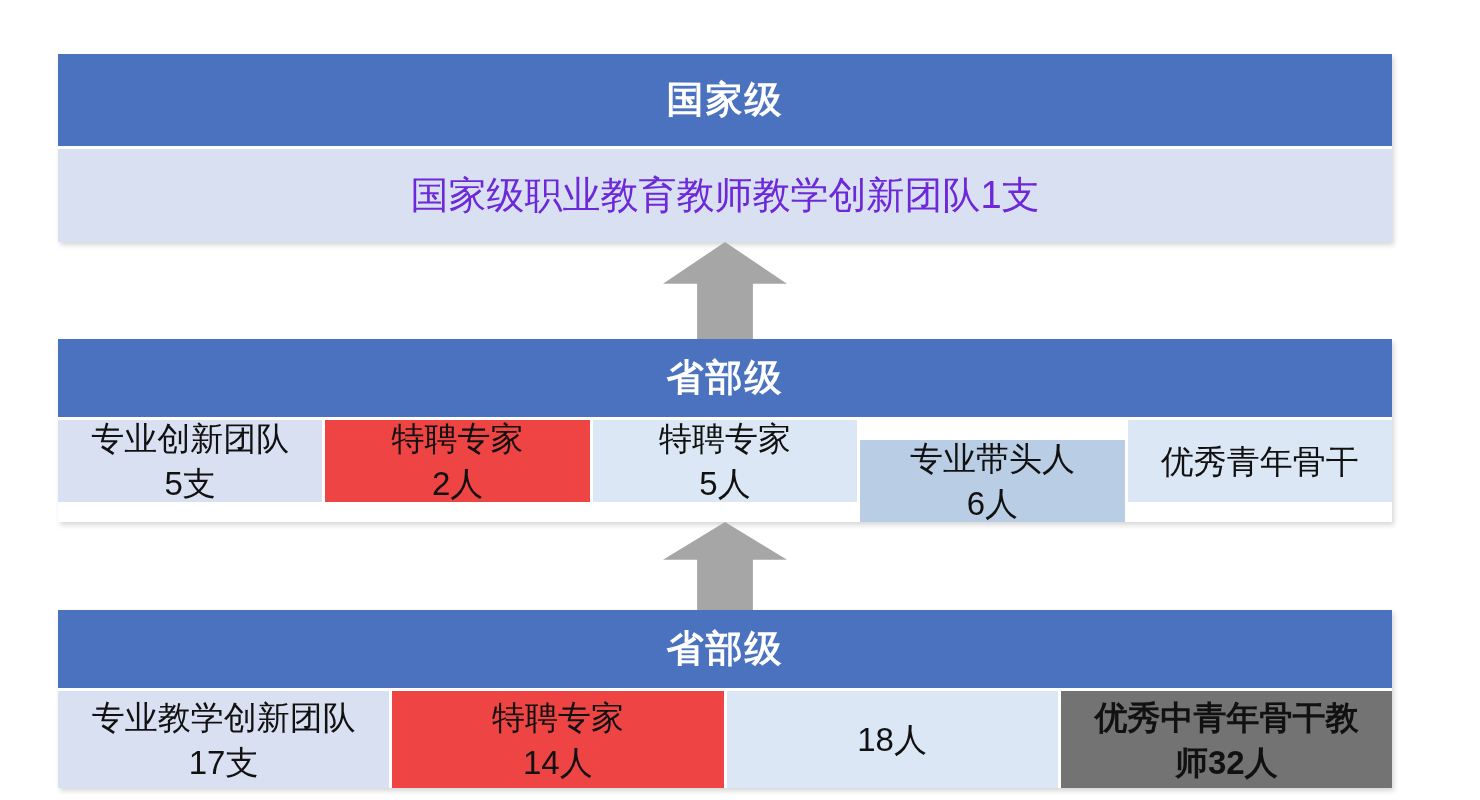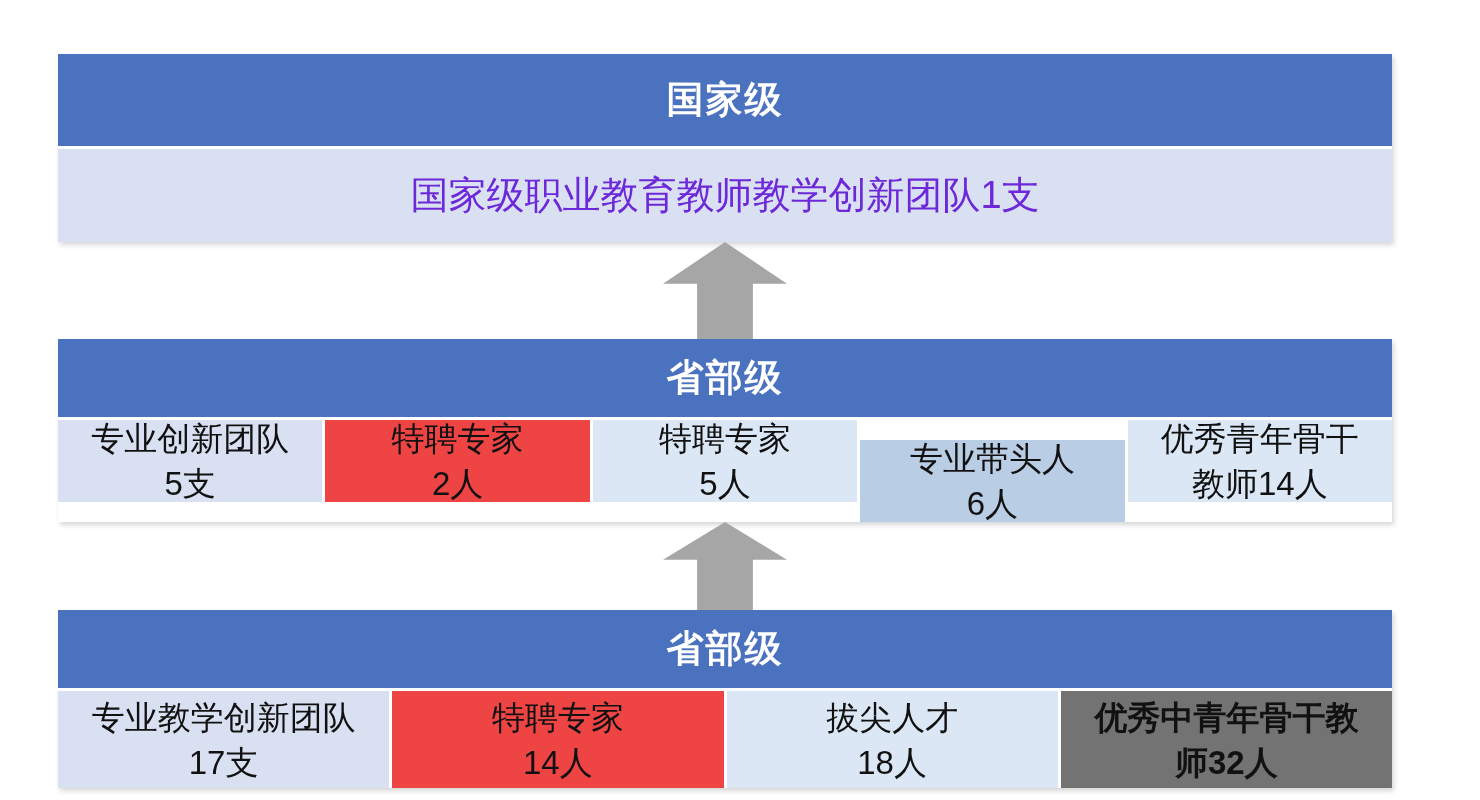--- a/index.html
+++ b/index.html
@@ -116,21 +116,20 @@
       <div class="cell tone-c">
         <span>特聘专家</span>
         <span>5人</span>
       </div>
       <div class="cell tone-d">
         <span>专业带头人</span>
         <span>6人</span>
       </div>
       <div class="cell tone-c">
         <span>优秀青年骨干</span>
-        <span>教师14人</span>
       </div>
     </div>
   </section>
 
   <div class="arrow-row gap2">
     <div class="up-arrow"></div>
   </div>
 
   <section class="tier t3">
     <div class="tier-header">
@@ -139,21 +138,20 @@
     <div class="cells">
       <div class="cell tone-a">
         <span>专业教学创新团队</span>
         <span>17支</span>
       </div>
       <div class="cell tone-b">
         <span>特聘专家</span>
         <span>14人</span>
       </div>
       <div class="cell tone-c">
-        <span>拔尖人才</span>
         <span>18人</span>
       </div>
       <div class="cell tone-e">
         <span>优秀中青年骨干教</span>
         <span>师32人</span>
       </div>
     </div>
   </section>
 
 </div>

